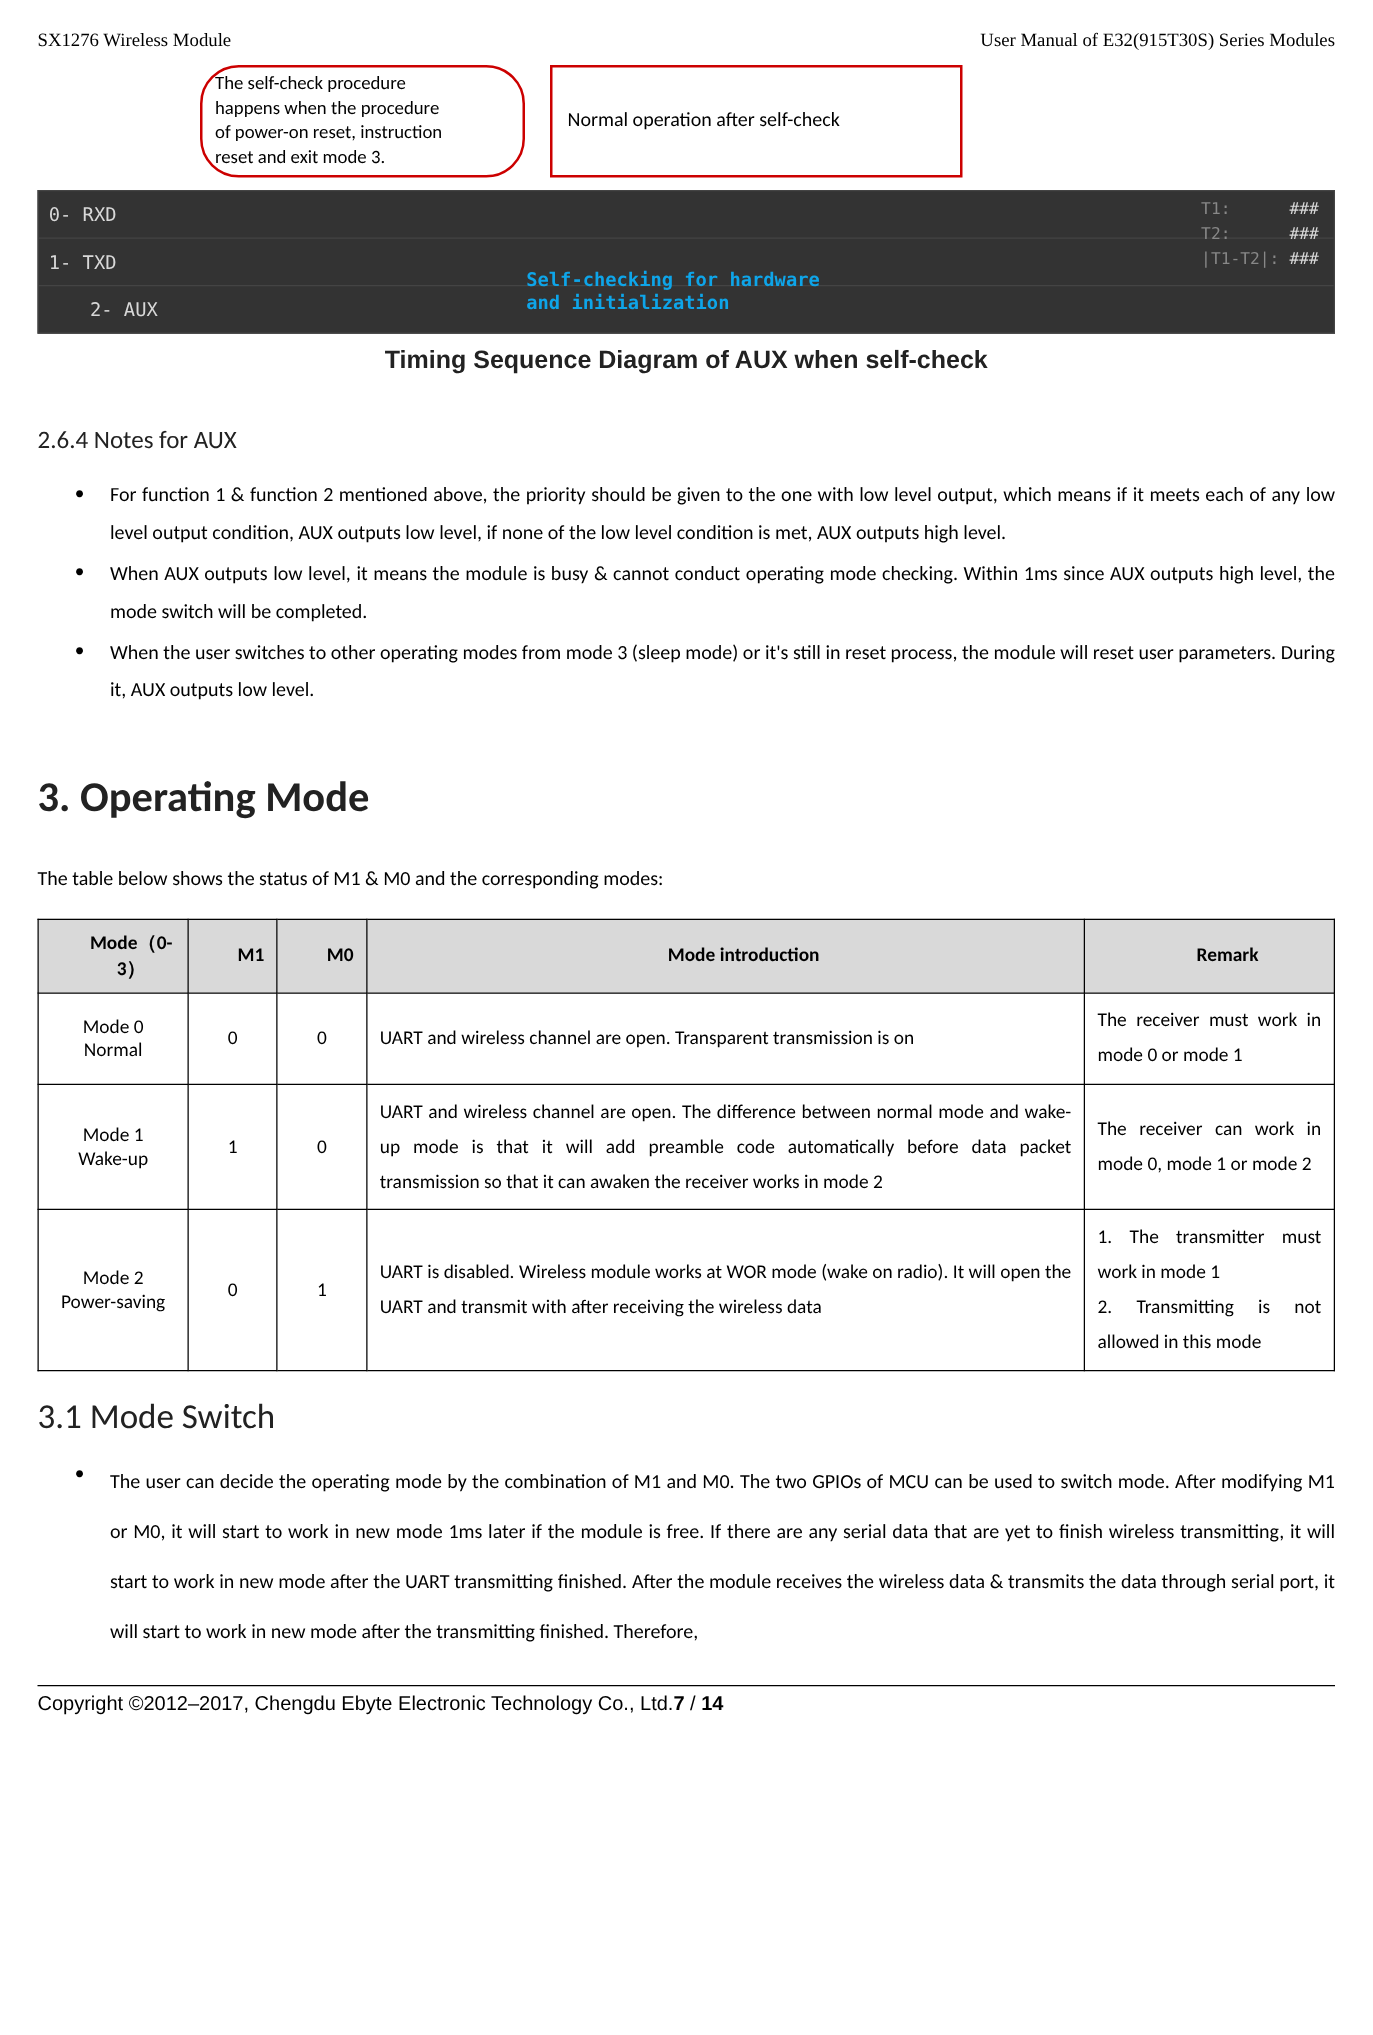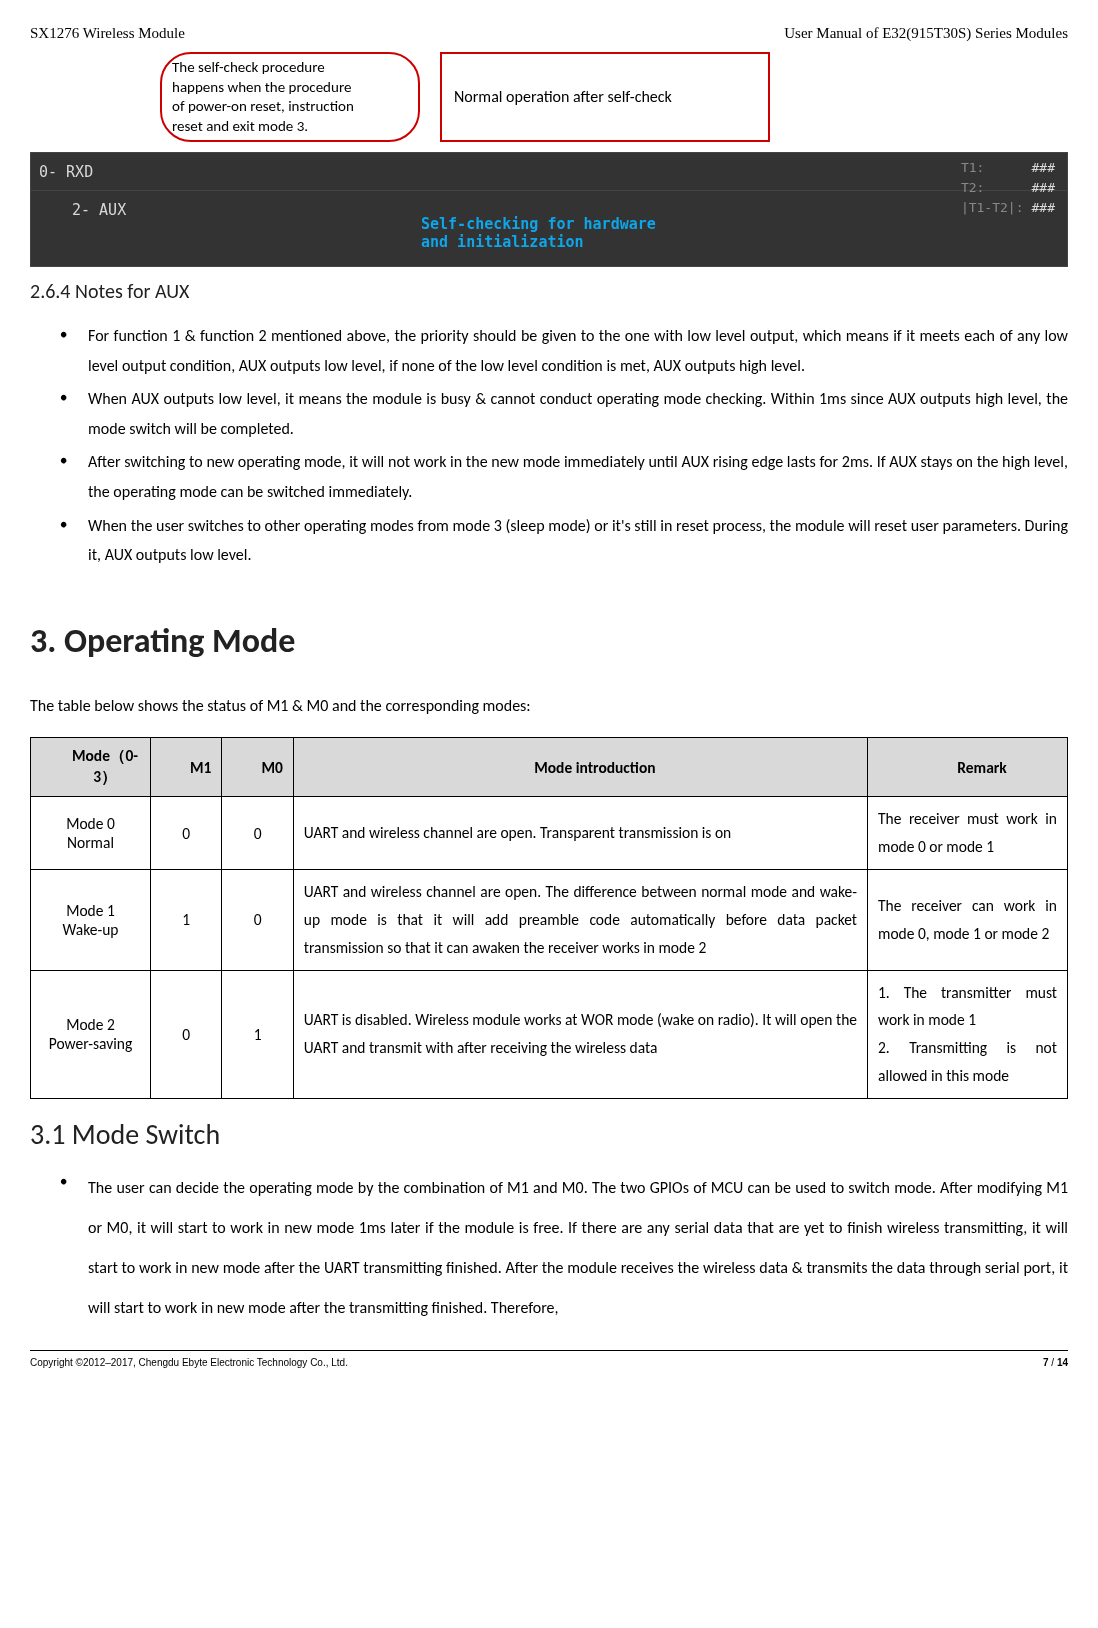--- a/index.html
+++ b/index.html
@@ -51,21 +51,21 @@
 
     p.body { font-size: 16px; line-height: 1.9; margin-bottom: 16px; }
 
     table.mode { border-collapse: collapse; width: 100%; margin-bottom: 14px; }
     table.mode th, table.mode td { border: 1px solid #000; padding: 8px 10px; font-size: 15.5px; vertical-align: middle; }
     table.mode th { background: #d9d9d9; font-weight: bold; text-align: center; padding-left: 39px; }
     table.mode td.center { text-align: center; }
     table.mode td.just { text-align: justify; line-height: 1.8; }
     table.mode td.remark { text-align: justify; line-height: 1.8; }
 
-    .bottom-line { border-top: 1px solid #000; margin-top: 22px; padding-top: 6px; display:flex; justify-content:space-between; font-size: 10px; font-family: Arial, sans-serif;}
+    .bottom-line { border-top: 1px solid #000; margin-top: 22px; padding-top: 6px; display:flex; font-size: 16px; font-family: Arial, sans-serif;}
     .bottom-line .right b { font-weight: bold; }
   </style>
 </head>
 <body>
 
 <div class="top-head">
   <span>SX1276 Wireless Module</span>
   <span>User Manual of E32(915T30S) Series Modules</span>
 </div>
 
@@ -77,20 +77,23 @@
       <div>of power-on reset, instruction</div>
       <div>reset and exit mode 3.</div>
     </div>
     <div class="callout b">
       <span>Normal operation after self-check</span>
     </div>
   </div>
   <div class="scope">
     <div class="scope-row">
         <div class="scope-label">0-  RXD</div>
+      </div>
+    <div class="scope-row">
+        <div class="scope-label">1-  TXD</div>
       </div>
     <div class="scope-row" style="border-bottom:none;margin-left:33px;">
         <div class="scope-label">2-  AUX</div>
       </div>
     <div class="scope-right">
       <table>
         <tbody>
             <tr>
               <td>T1:</td>
               <td>###</td>
@@ -104,27 +107,27 @@
               <td>###</td>
             </tr>
       </tbody>
         </table>
     </div>
     <div class="selfcheck-label">
       <div>Self-checking for hardware</div>
       <div>and initialization</div>
     </div>
   </div>
+  <div class="diag-title">Timing Sequence Diagram of AUX when self-check</div>
 </div>
 
 <h2 class="sec">2.6.4 Notes for AUX</h2>
 <ul class="bullets">
   <li>For function 1 &amp; function 2 mentioned above, the priority should be given to the one with low level output, which means if it meets each of any low level output condition, AUX outputs low level, if none of the low level condition is met, AUX outputs high level.</li>
   <li>When AUX outputs low level, it means the module is busy &amp; cannot conduct operating mode checking. Within 1ms since AUX outputs high level, the mode switch will be completed.</li>
-  <li>After switching to new operating mode, it will not work in the new mode immediately until AUX rising edge lasts for 2ms. If AUX stays on the high level, the operating mode can be switched immediately.</li>
   <li>When the user switches to other operating modes from mode 3 (sleep mode) or it's still in reset process, the module will reset user parameters. During it, AUX outputs low level.</li>
 </ul>
 
 <h1 class="sec">3.  Operating Mode</h1>
 <p class="body">The table below shows the status of M1 &amp; M0 and the corresponding modes: </p>
 
 <table class="mode">
   <thead>
     <tr>
       <th style="width:120px;">Mode（0-3）</th>

